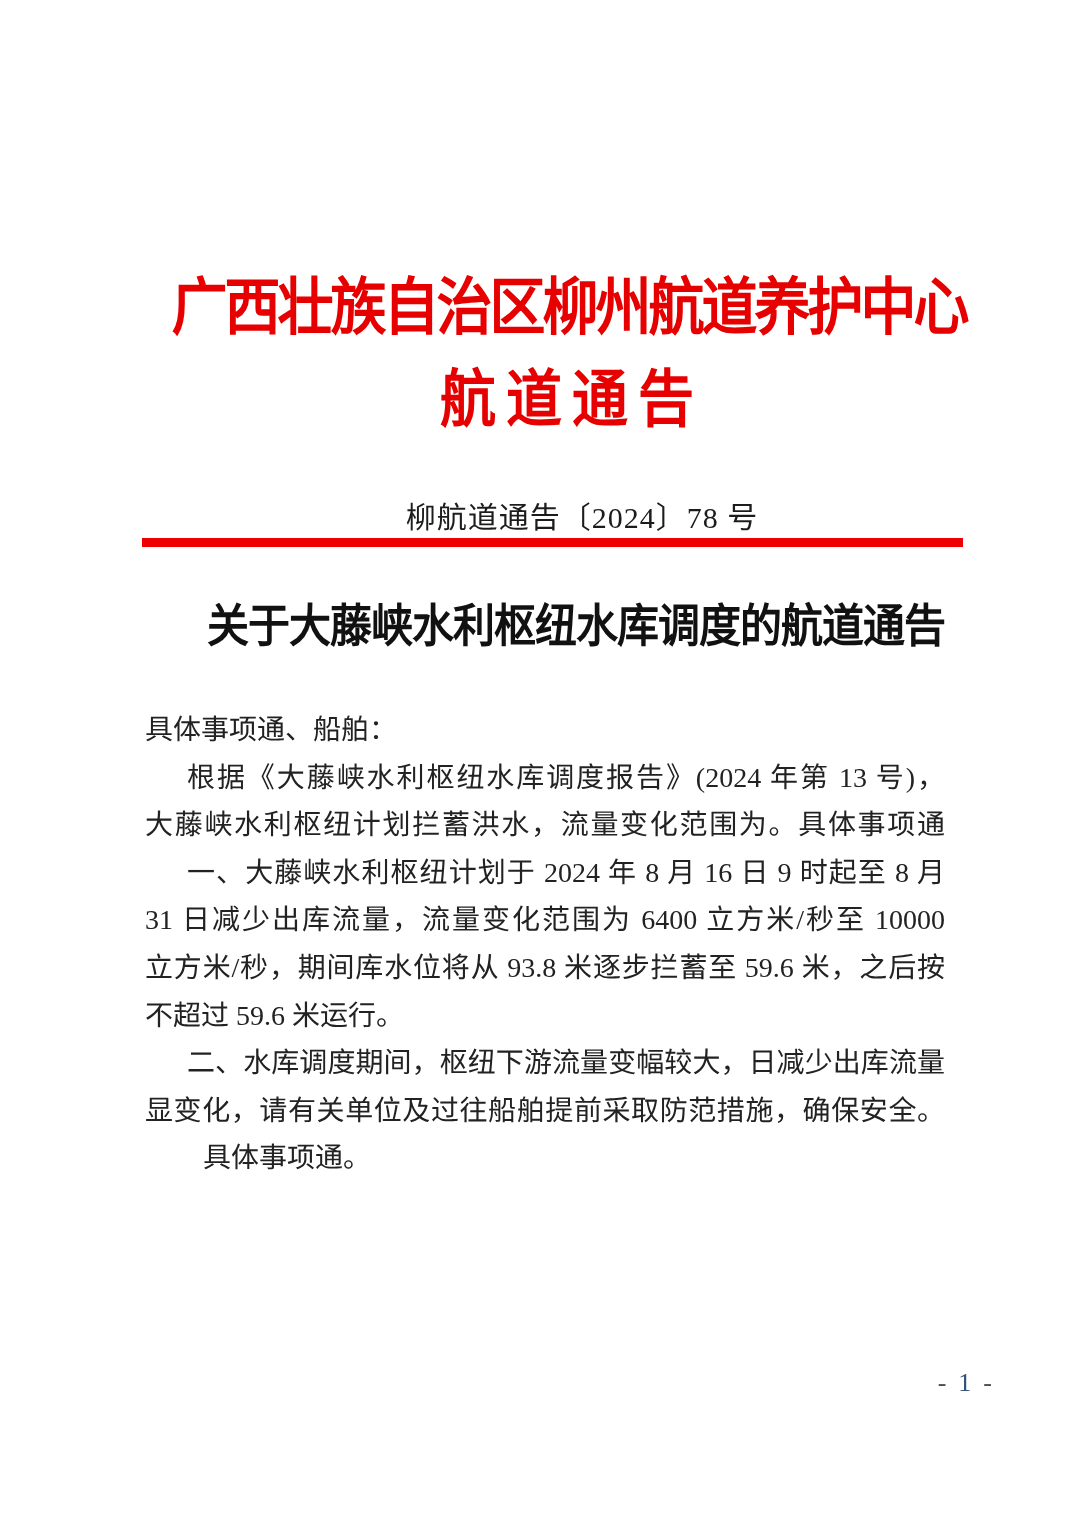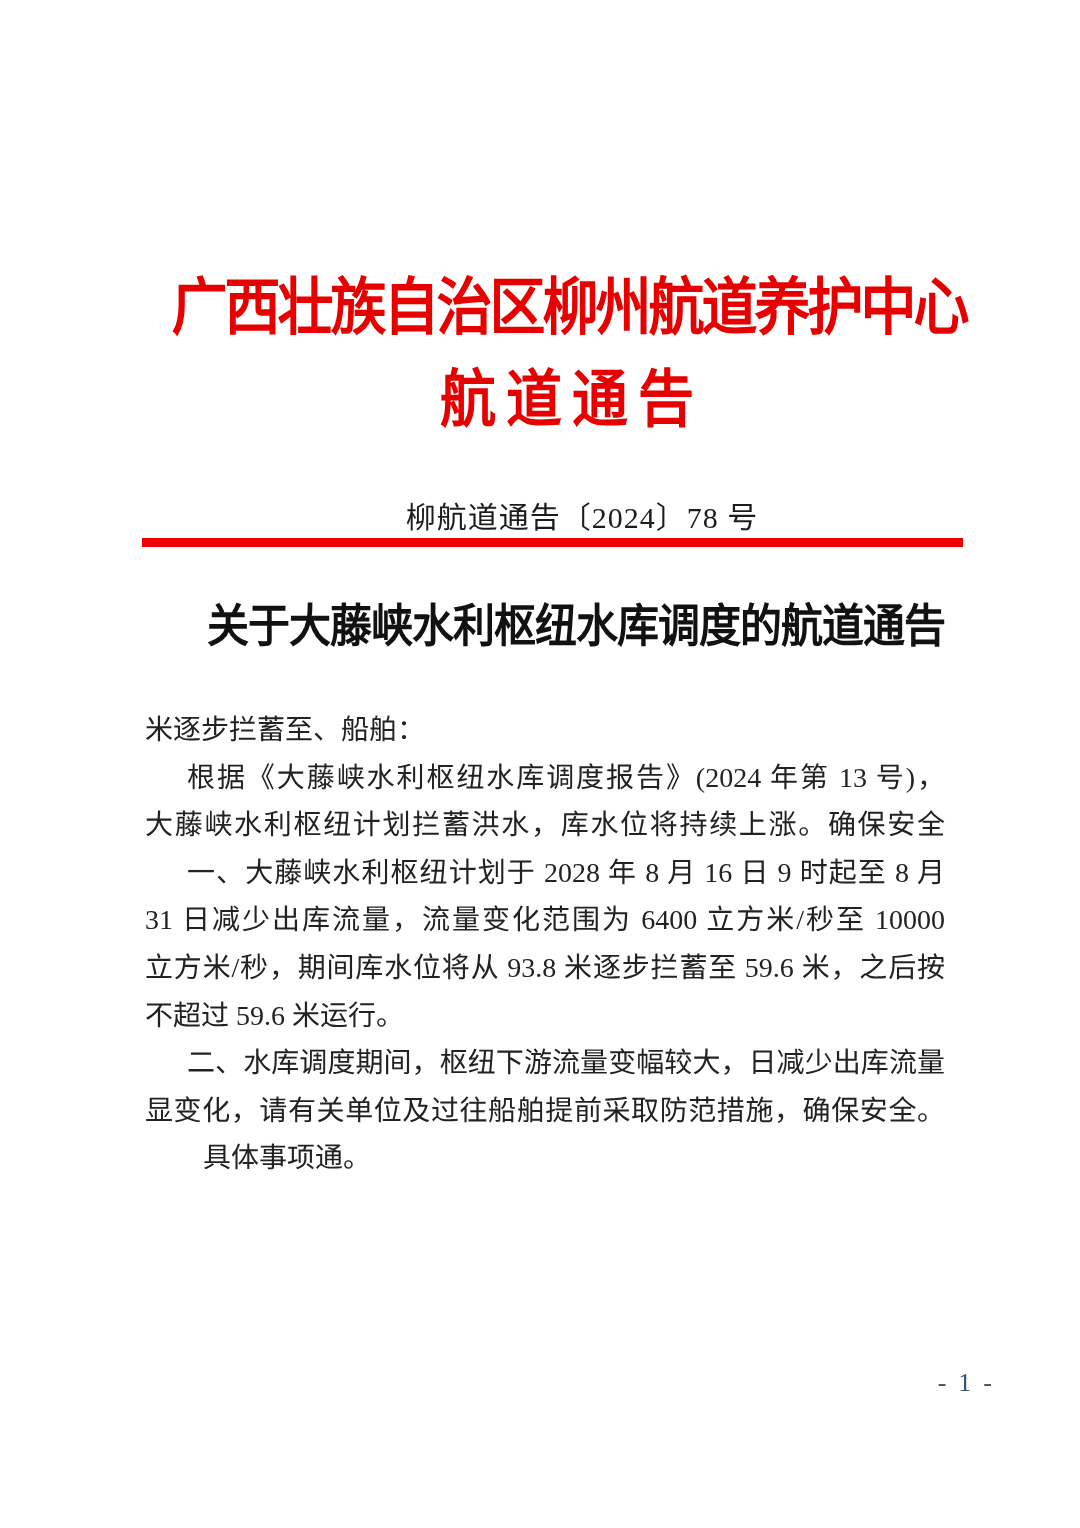--- a/index.html
+++ b/index.html
@@ -127,24 +127,24 @@
 
   <div class="org-title line2" style="color: rgb(230, 0, 0);">航道通告</div>
 
   <div class="doc-number">柳航道通告〔2024〕78 号</div>
 
   <div class="red-rule" style="background: rgb(238, 0, 0);"></div>
 
   <h1 class="notice-title">关于大藤峡水利枢纽水库调度的航道通告</h1>
 
   <div class="body-text" id="body-container">
-      <div class="line nofill">米逐步拦蓄至、船舶：</div>
+      <div class="line nofill">具体事项通、船舶：</div>
       <div class="line first">根据《大藤峡水利枢纽水库调度报告》(2024 年第 13 号)，</div>
-      <div class="line">大藤峡水利枢纽计划拦蓄洪水，库水位将持续上涨。确保安全</div>
-      <div class="line first">一、大藤峡水利枢纽计划于 2028 年 8 月 16 日 9 时起至 8 月</div>
+      <div class="line">大藤峡水利枢纽计划拦蓄洪水，流量变化范围为。具体事项通</div>
+      <div class="line first">一、大藤峡水利枢纽计划于 2024 年 8 月 16 日 9 时起至 8 月</div>
       <div class="line">31 日减少出库流量，流量变化范围为 6400 立方米/秒至 10000</div>
       <div class="line">立方米/秒，期间库水位将从 93.8 米逐步拦蓄至 59.6 米，之后按</div>
       <div class="line nofill">不超过 59.6 米运行。</div>
       <div class="line first">二、水库调度期间，枢纽下游流量变幅较大，日减少出库流量</div>
       <div class="line">显变化，请有关单位及过往船舶提前采取防范措施，确保安全。</div>
       <div class="line nofill closing">具体事项通。</div>
     </div>
 
   <div class="page-number">
     <span>-</span><span class="pn-val">1</span><span>-</span>

